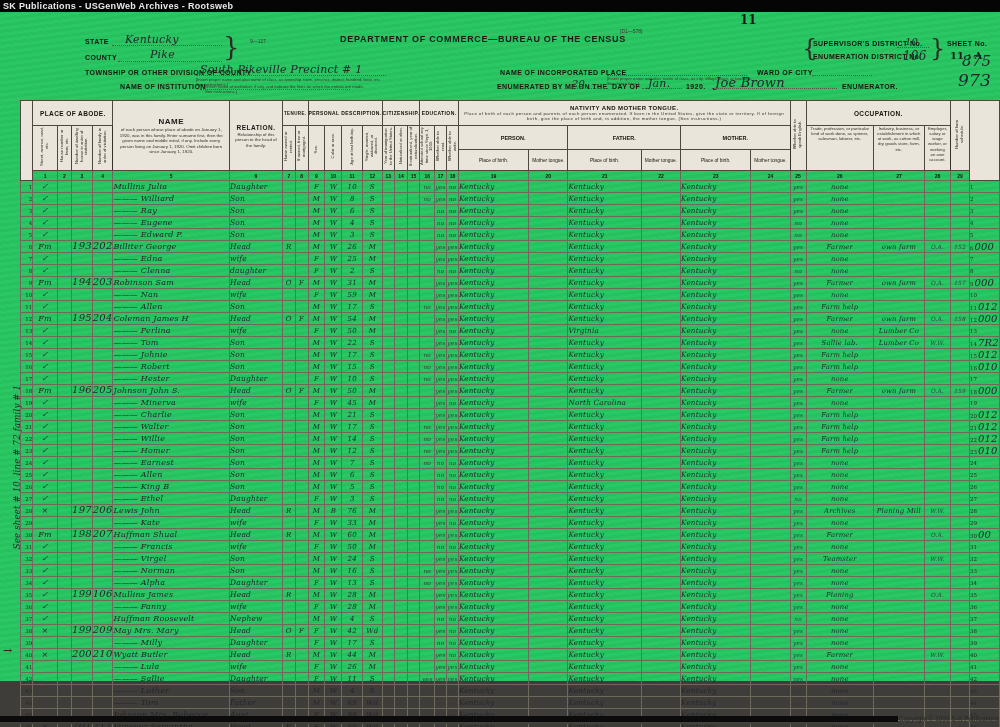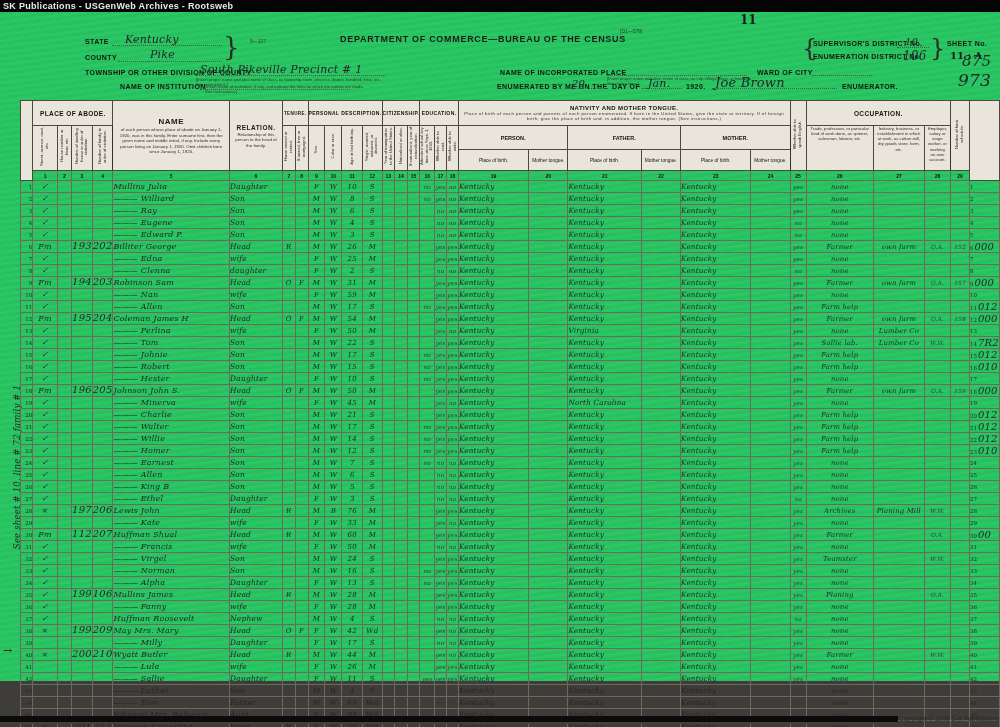--- a/index.html
+++ b/index.html
@@ -1205,21 +1205,21 @@
           <td class="oc gb"><span class="hw">none</span></td>
           <td class="oc"></td>
           <td class="ed"></td>
           <td class="ed gb"></td>
           <td class="rn rn-r"><span>29</span></td>
         </tr>
         <tr class="fam-start">
           <td class="rn rn-l">30</td>
           <td class="ck gb"><span class="hw">Fm</span></td>
           <td class="ck"></td>
-          <td class="num"><span class="hw">112</span></td>
+          <td class="num"><span class="hw">198</span></td>
           <td class="num"><span class="hw">207</span></td>
           <td class="nm gb"><span class="hw">Huffman Shual</span></td>
           <td class="rl gb"><span class="hw">Head</span></td>
           <td class="sq gb"><span class="hw">R</span></td>
           <td class="sq"></td>
           <td class="sq gb"><span class="hw">M</span></td>
           <td class="sq"><span class="hw">W</span></td>
           <td class="sq"><span class="hw">60</span></td>
           <td class="sq"><span class="hw">M</span></td>
           <td class="sq gb"></td>

